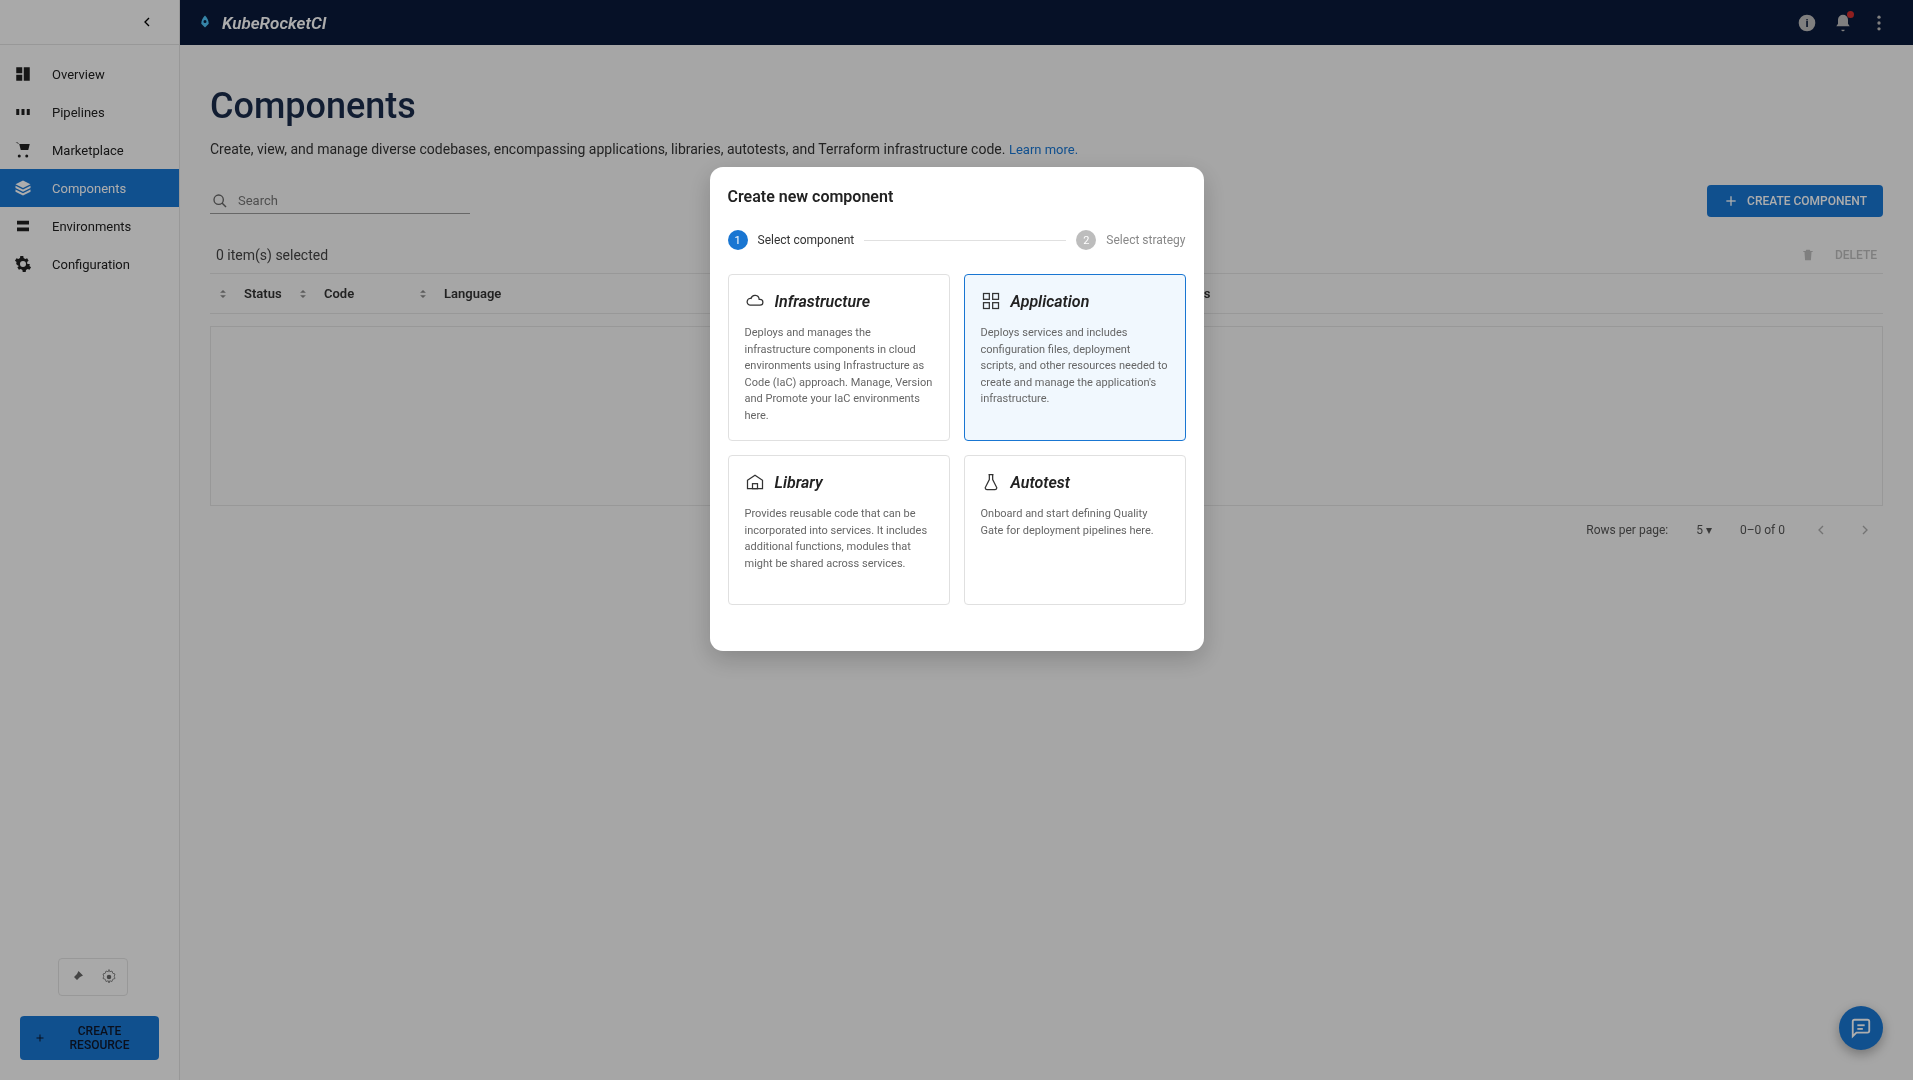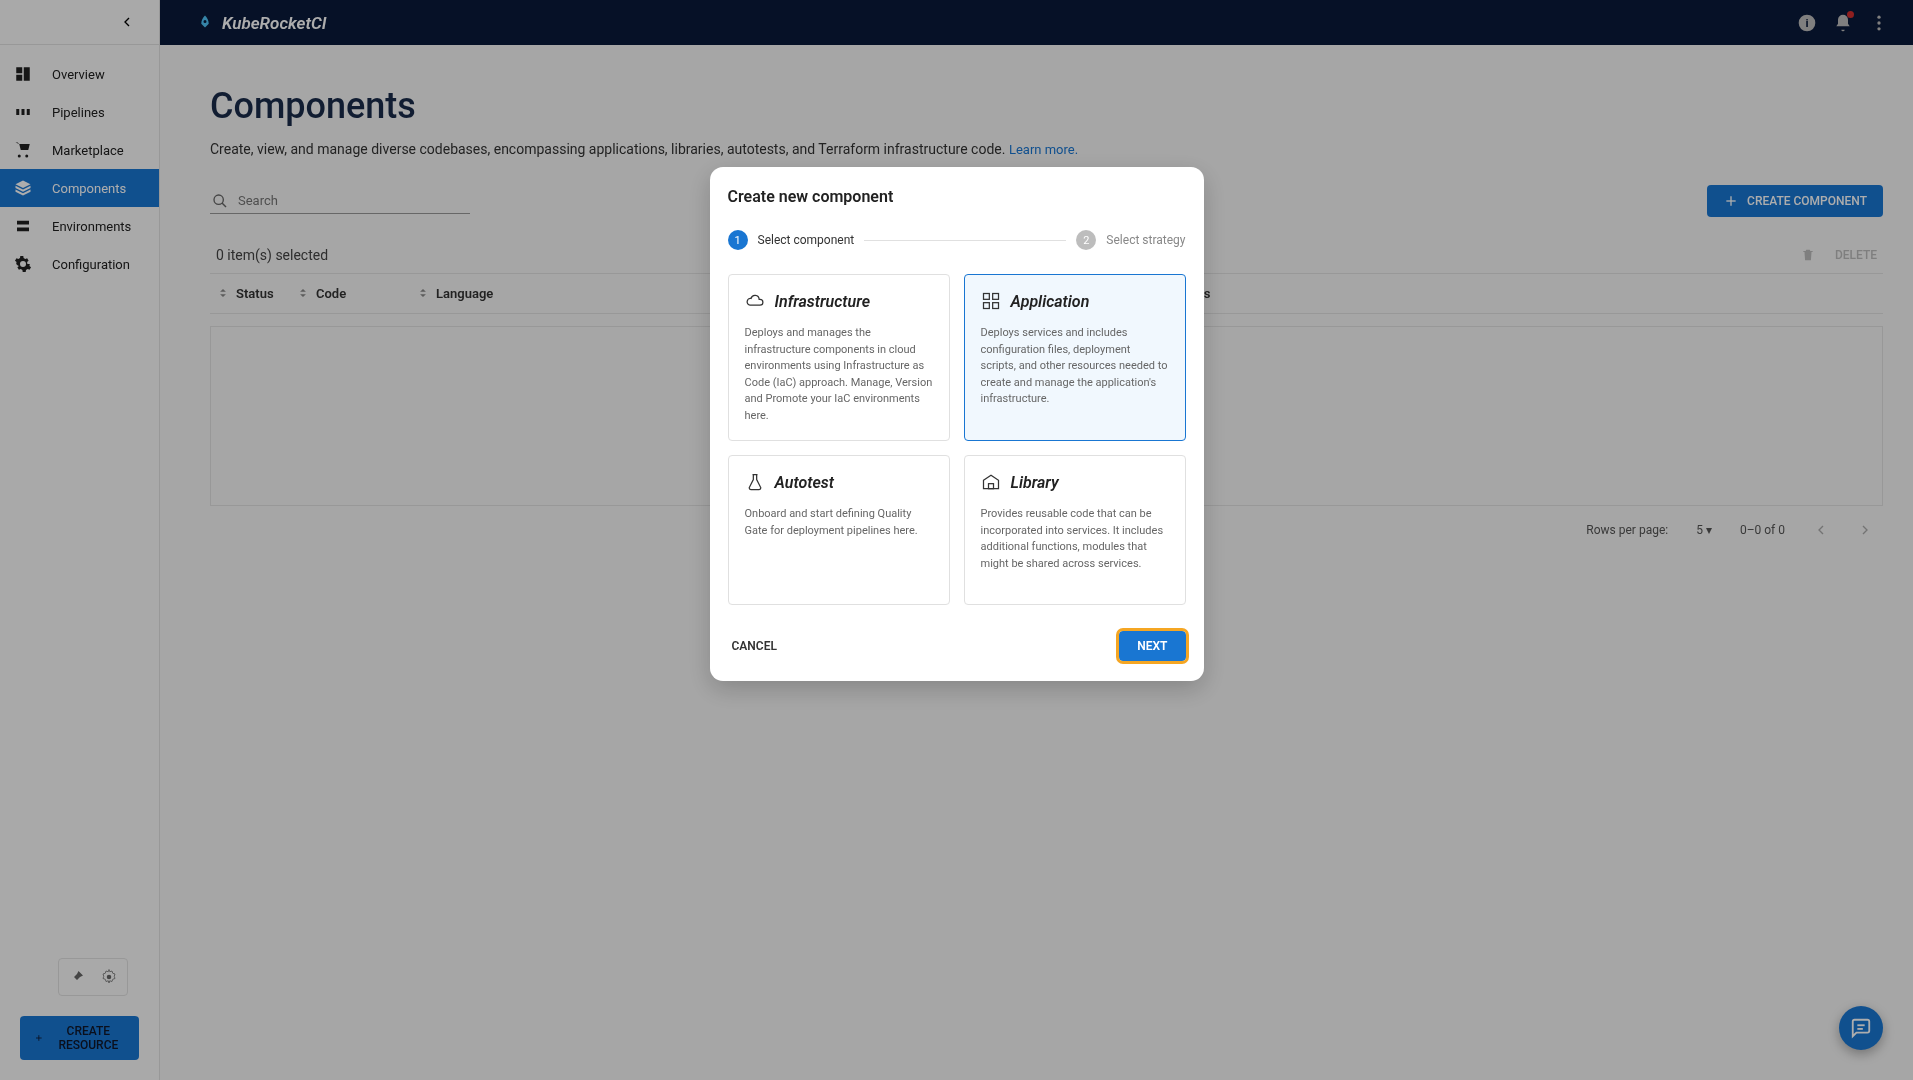--- a/index.html
+++ b/index.html
@@ -8,21 +8,21 @@
 .topbar { height: 45px; background: #0a1a3a; display: flex; align-items: center; padding: 0 16px; color: #fff; }
 .topbar .logo { display: flex; align-items: center; gap: 8px; margin-left: 180px; font-style: italic; }
 .topbar .logo-icon { width: 18px; height: 18px; color: #4fc3f7; }
 .topbar .logo-text { font-size: 17px; font-weight: 600; }
 .topbar .spacer { flex: 1; }
 .topbar-icon { width: 36px; height: 36px; display: flex; align-items: center; justify-content: center; cursor: pointer; color: #bbb; }
 .topbar-icon svg { width: 20px; height: 20px; }
 .notif-badge { position: relative; }
 .notif-badge::after { content: ""; position: absolute; top: 6px; right: 7px; width: 7px; height: 7px; background: #d32f2f; border-radius: 50%; }
 
-.sidebar { position: absolute; top: 0; left: 0; width: 160px; height: 100%; background: #fafafa; border-right: 1px solid #e0e0e0; display: flex; flex-direction: column; }
+.sidebar { position: absolute; top: 0; left: 0; width: 180px; height: 100%; background: #fafafa; border-right: 1px solid #e0e0e0; display: flex; flex-direction: column; }
 .sidebar-top { height: 45px; display: flex; align-items: center; justify-content: flex-end; padding-right: 24px; border-bottom: 1px solid #e0e0e0; }
 .sidebar-top svg { width: 16px; height: 16px; cursor: pointer; }
 .sidebar-nav { padding-top: 10px; flex: 1; }
 .sidebar-item { display: flex; align-items: center; gap: 20px; padding: 10px 14px; font-size: 13px; color: #212121; cursor: pointer; }
 .sidebar-item.active { background: #1976d2; color: #fff; }
 .sidebar-item svg { width: 18px; height: 18px; flex-shrink: 0; }
 .sidebar-bottom { padding: 12px 20px 20px; }
 .sidebar-tools { display: flex; gap: 4px; margin-bottom: 20px; border: 1px solid #e0e0e0; border-radius: 4px; padding: 4px; width: fit-content; margin-left: 38px; }
 .sidebar-tools div { width: 28px; height: 28px; display: flex; align-items: center; justify-content: center; cursor: pointer; }
 .sidebar-tools svg { width: 18px; height: 18px; color: #666; }
@@ -40,21 +40,21 @@
 .search-wrap input { border: none; outline: none; background: transparent; font-size: 13px; flex: 1; }
 .toolbar .spacer { flex: 1; }
 .create-component { background: #1976d2; color: #fff; border: none; padding: 8px 16px; font-size: 12px; font-weight: 500; border-radius: 4px; cursor: pointer; display: flex; align-items: center; gap: 8px; }
 .create-component svg { width: 16px; height: 16px; }
 
 .selection-row { display: flex; justify-content: space-between; align-items: center; padding: 10px 6px; font-size: 14px; color: #444; }
 .delete-btn { color: #bbb; font-size: 12px; font-weight: 500; display: flex; align-items: center; gap: 20px; cursor: not-allowed; }
 .delete-btn svg { width: 14px; height: 14px; }
 
 .table-head { display: flex; border-top: 1px solid #e0e0e0; border-bottom: 1px solid #e0e0e0; padding: 12px 6px; font-size: 13px; font-weight: 600; color: #333; }
-.table-head .col { display: flex; align-items: flex-start; gap: 6px; }
+.table-head .col { display: flex; align-items: flex-end; gap: 14px; }
 .sort-icon { width: 14px; height: 14px; color: #888; }
 .col-status { width: 80px; }
 .col-name { width: 120px; }
 .col-lang { width: 550px; }
 .col-type { width: 200px; }
 .col-actions { flex: 1; }
 
 .table-body { border: 1px solid #e0e0e0; height: 180px; margin-top: 12px; }
 
 .pagination { display: flex; align-items: center; justify-content: flex-end; gap: 28px; padding: 16px 10px; font-size: 12px; color: #555; }
@@ -311,35 +311,31 @@
               <rect x="3" y="14" width="7" height="7"></rect>
               <rect x="14" y="14" width="7" height="7"></rect>
             </svg>
           <span class="card-title">Application</span>
         </div>
         <div class="card-desc">Deploys services and includes configuration files, deployment scripts, and other resources needed to create and manage the application's infrastructure.</div>
       </div>
       <div class="card">
         <div class="card-head">
           <svg viewBox="0 0 24 24" fill="none" stroke="currentColor" stroke-width="1.5">
-              <path d="M9 3h6M10 3v6l-5 10a2 2 0 002 2h10a2 2 0 002-2l-5-10V3"></path>
-            </svg>
-          <span class="card-title">Autotest</span>
-        </div>
-        <div class="card-desc">Onboard and start defining Quality Gate for deployment pipelines here.</div>
-      </div>
-      <div class="card">
-        <div class="card-head">
-          <svg viewBox="0 0 24 24" fill="none" stroke="currentColor" stroke-width="1.5">
               <path d="M3 10l9-6 9 6v10H3V10z"></path>
               <rect x="9" y="14" width="6" height="6"></rect>
             </svg>
           <span class="card-title">Library</span>
         </div>
         <div class="card-desc">Provides reusable code that can be incorporated into services. It includes additional functions, modules that might be shared across services.</div>
       </div>
-    </div>
-    <div class="modal-actions">
-      <button class="cancel-btn">CANCEL</button>
-      <button class="next-btn">NEXT</button>
+      <div class="card">
+        <div class="card-head">
+          <svg viewBox="0 0 24 24" fill="none" stroke="currentColor" stroke-width="1.5">
+              <path d="M9 3h6M10 3v6l-5 10a2 2 0 002 2h10a2 2 0 002-2l-5-10V3"></path>
+            </svg>
+          <span class="card-title">Autotest</span>
+        </div>
+        <div class="card-desc">Onboard and start defining Quality Gate for deployment pipelines here.</div>
+      </div>
     </div>
   </div>
 </div>
 
 </body></html>

